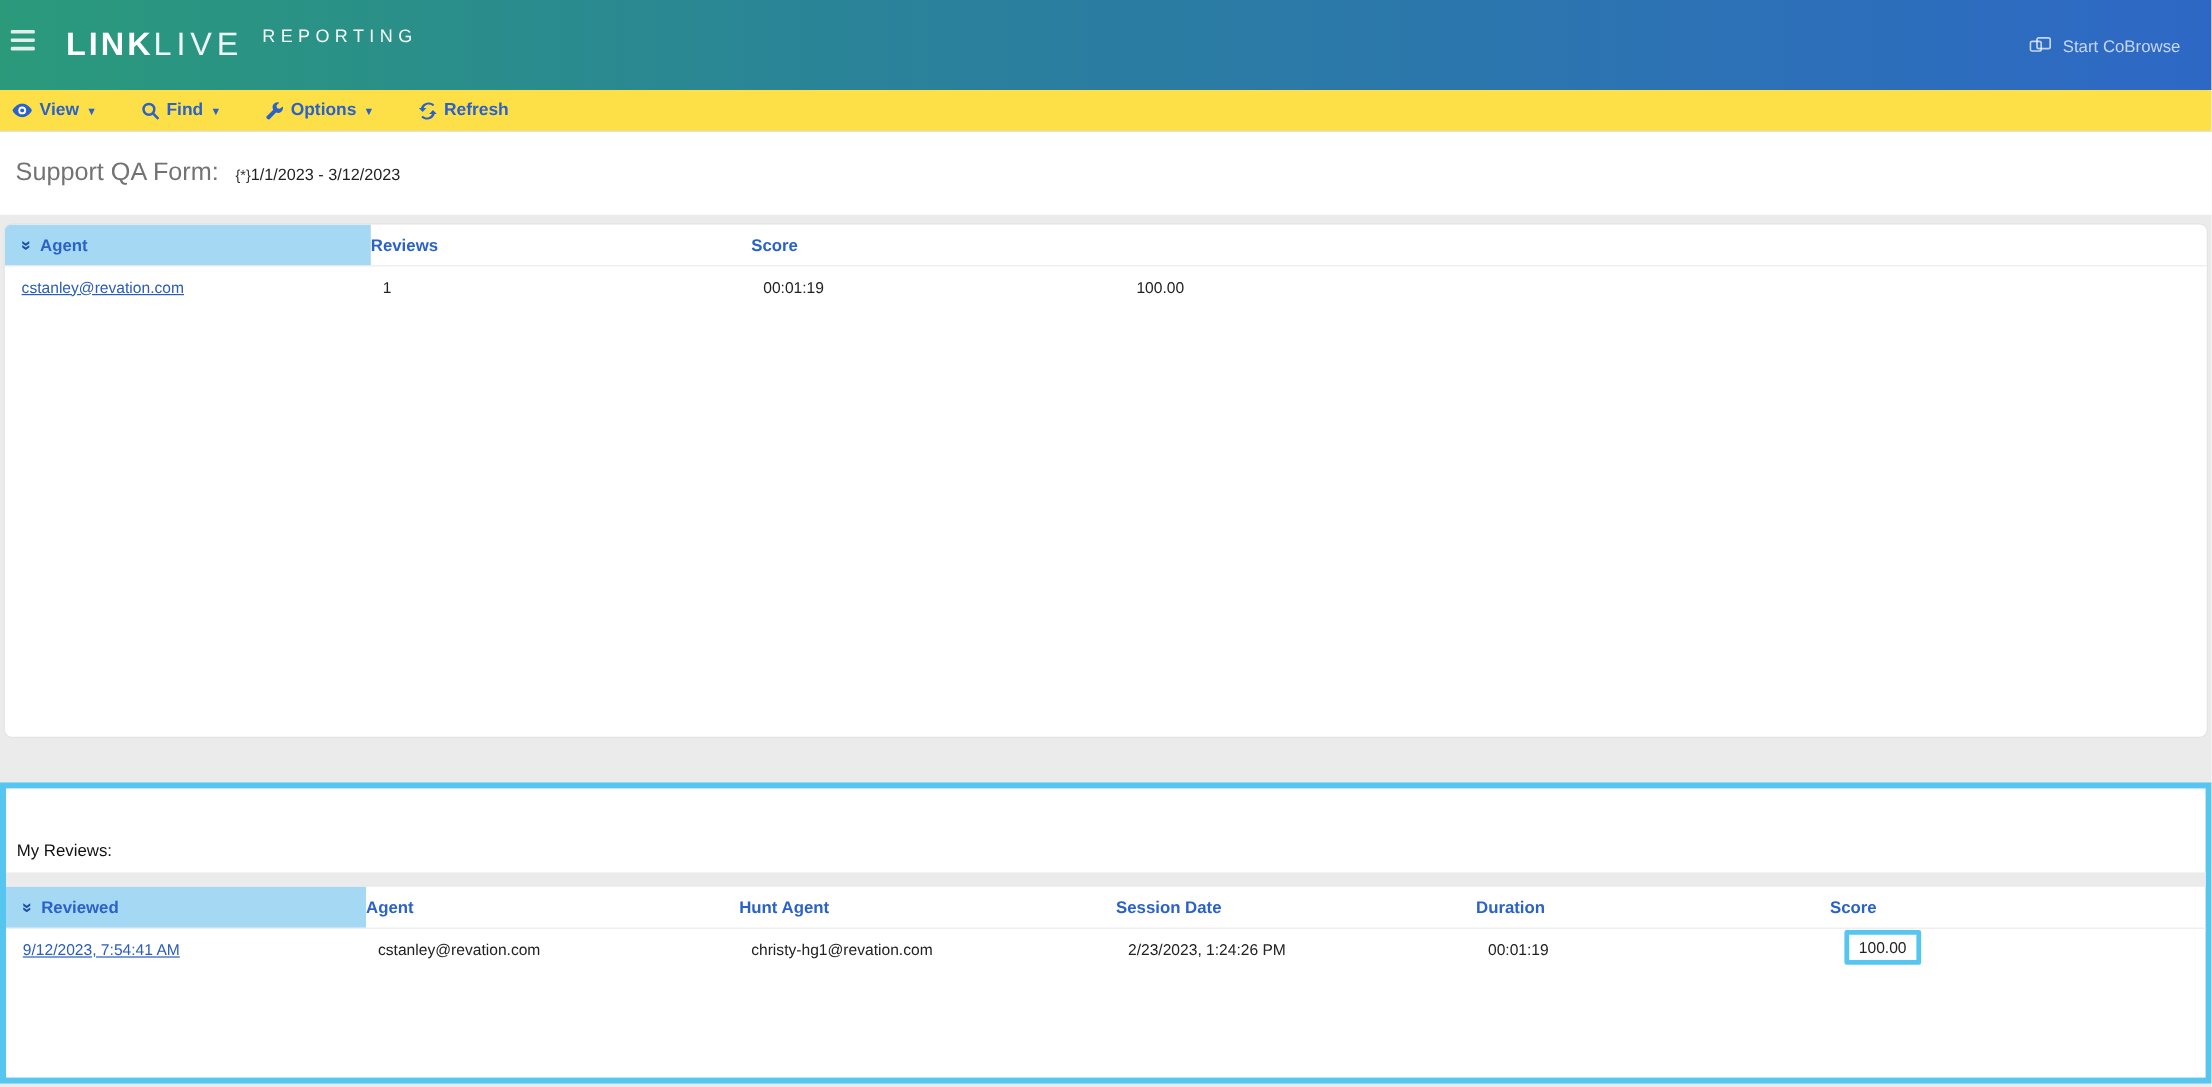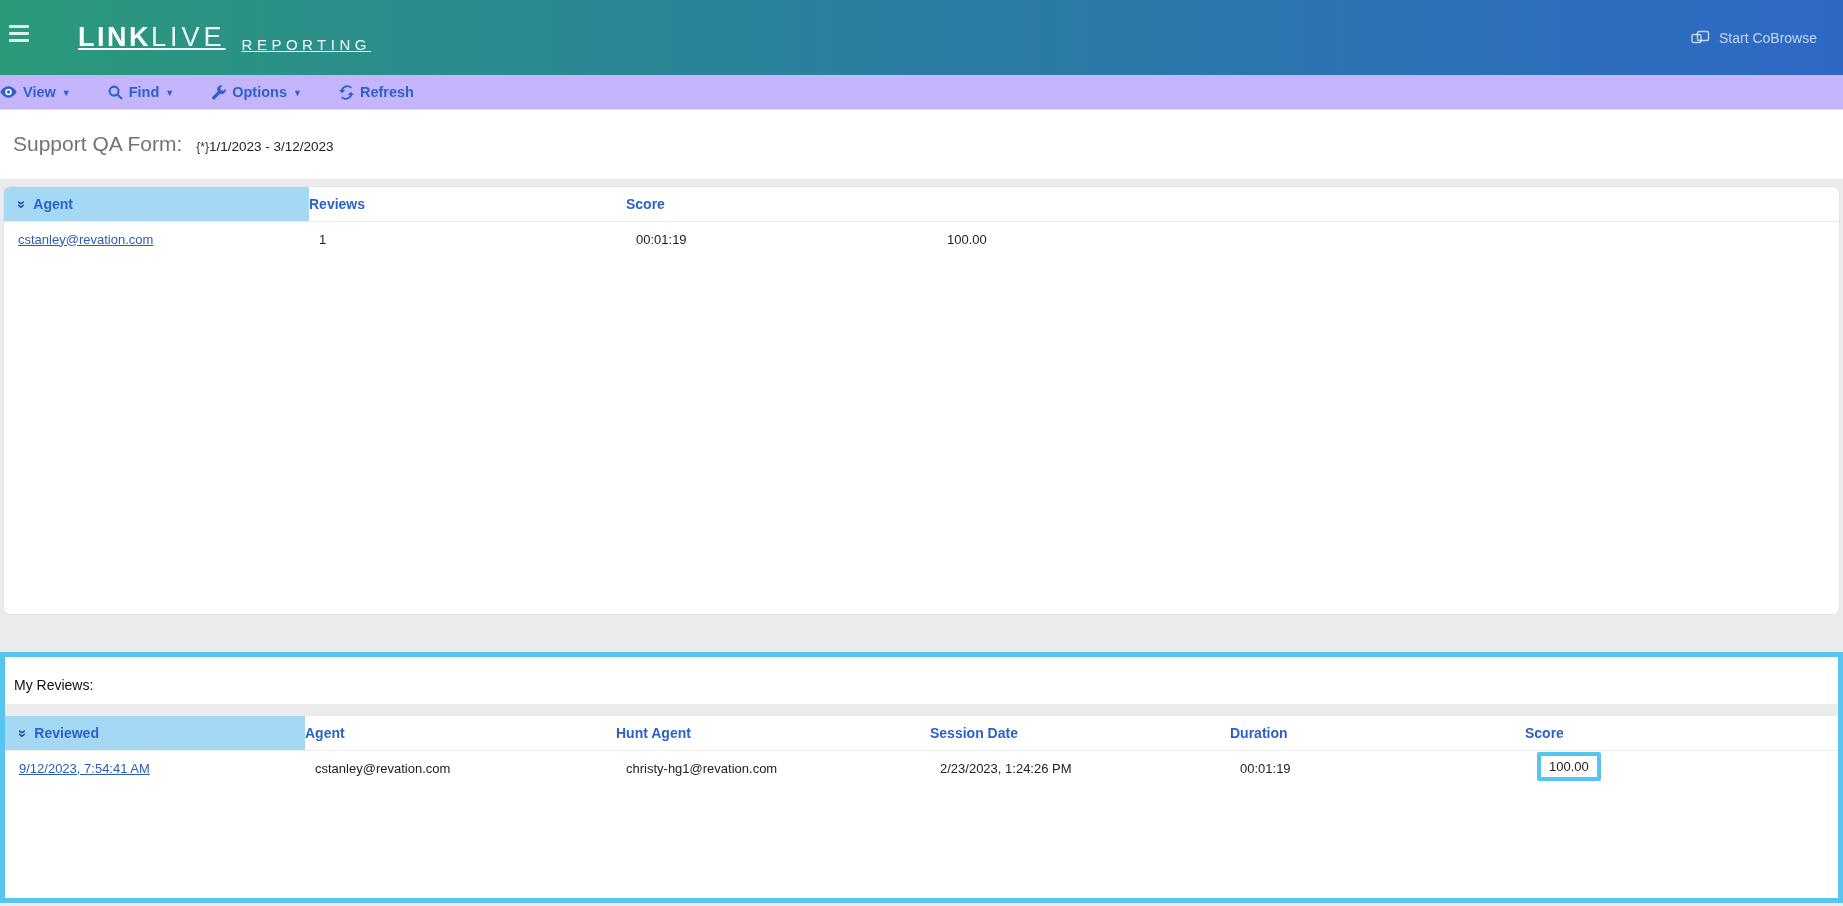--- a/index.html
+++ b/index.html
@@ -22,35 +22,35 @@
   }
 
   
   .topbar{
     height:75px;
     background:linear-gradient(90deg,var(--grad-left) 0%,var(--grad-mid) 46%,var(--grad-right) 100%);
     display:flex;align-items:center;padding:0 26px 0 9px;
   }
   .hamburger{width:22px;display:flex;flex-direction:column;gap:4px;cursor:pointer;margin-top:-8px;}
   .hamburger span{display:block;height:3px;width:20px;background:rgba(255,255,255,.85);border-radius:1px;}
-  .logo{display:flex;align-items:flex-end;margin-left:47px;color:#fff;white-space:nowrap;text-decoration:underline;}
+  .logo{display:flex;align-items:flex-start;margin-left:24px;color:#fff;white-space:nowrap;}
   .logo .bold{font-size:27px;font-weight:700;letter-spacing:2.5px;}
   .logo .light{font-size:27px;font-weight:400;letter-spacing:4px;opacity:.92;}
   .logo .product{font-size:15px;letter-spacing:4.5px;margin-left:16px;opacity:.95;}
   .topbar .spacer{flex:1;}
   .cobrowse{
     display:flex;align-items:flex-start;gap:9px;background:none;border:none;cursor:pointer;
     color:rgba(255,255,255,.72);font-size:14px;font-family:inherit;padding:0;
   }
   .cobrowse svg{display:block;}
 
   
   .toolbar{
-    height:35px;background:#c4b5fd;border-bottom:1px solid #e2e2e2;
-    display:flex;align-items:center;
+    height:35px;background:#fde047;border-bottom:1px solid #e2e2e2;
+    display:flex;align-items:center;padding-left:10px;
   }
   .tool-item{
     display:flex;align-items:center;gap:6px;margin-right:37px;cursor:pointer;
     color:var(--accent-blue);font-size:14.5px;font-weight:700;background:none;border:none;
     font-family:inherit;padding:0;
   }
   .tool-item svg{display:block;}
   .caret{font-size:9px;line-height:1;transform:translateY(1px);}
 
   
@@ -85,21 +85,21 @@
   .trow{height:34px;cursor:pointer;}
   .td{display:flex;align-items:center;padding-left:10px;font-size:13px;color:#222;}
   .td.first{padding-left:14px;}
   .cell-link{color:var(--link-blue);text-decoration:underline;cursor:pointer;}
 
   
   .reviews-panel{
     position:relative;top:46px;margin:0;height:251px;
     border:5px solid var(--cyan-border);background:#fff;
   }
-  .reviews-label{font-size:14px;color:#111;margin:20px 0 11px 9px;}
+  .reviews-label{font-size:14px;color:#111;margin:43px 0 11px 9px;}
   .panel-gray-strip{height:12px;background:var(--page-gray);}
   .score-box{
     display:inline-flex;align-items:center;justify-content:center;
     border:4px solid var(--cyan-border);border-radius:2px;background:#fff;
     padding:3px 8px;font-size:13px;color:#222;position:relative;top:-2px;margin-left:2px;
   }
 </style>
 </head>
 <body>
 

